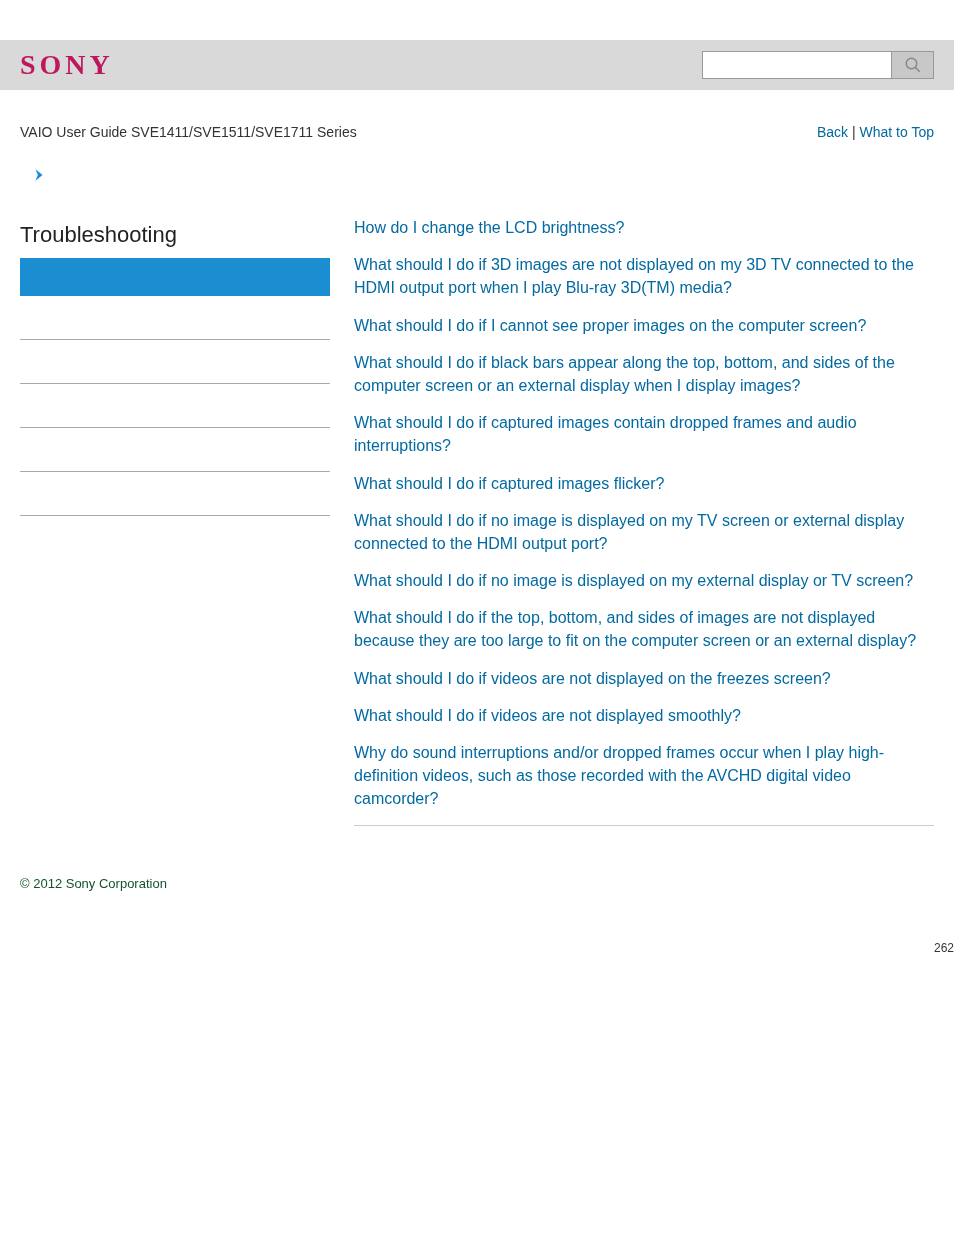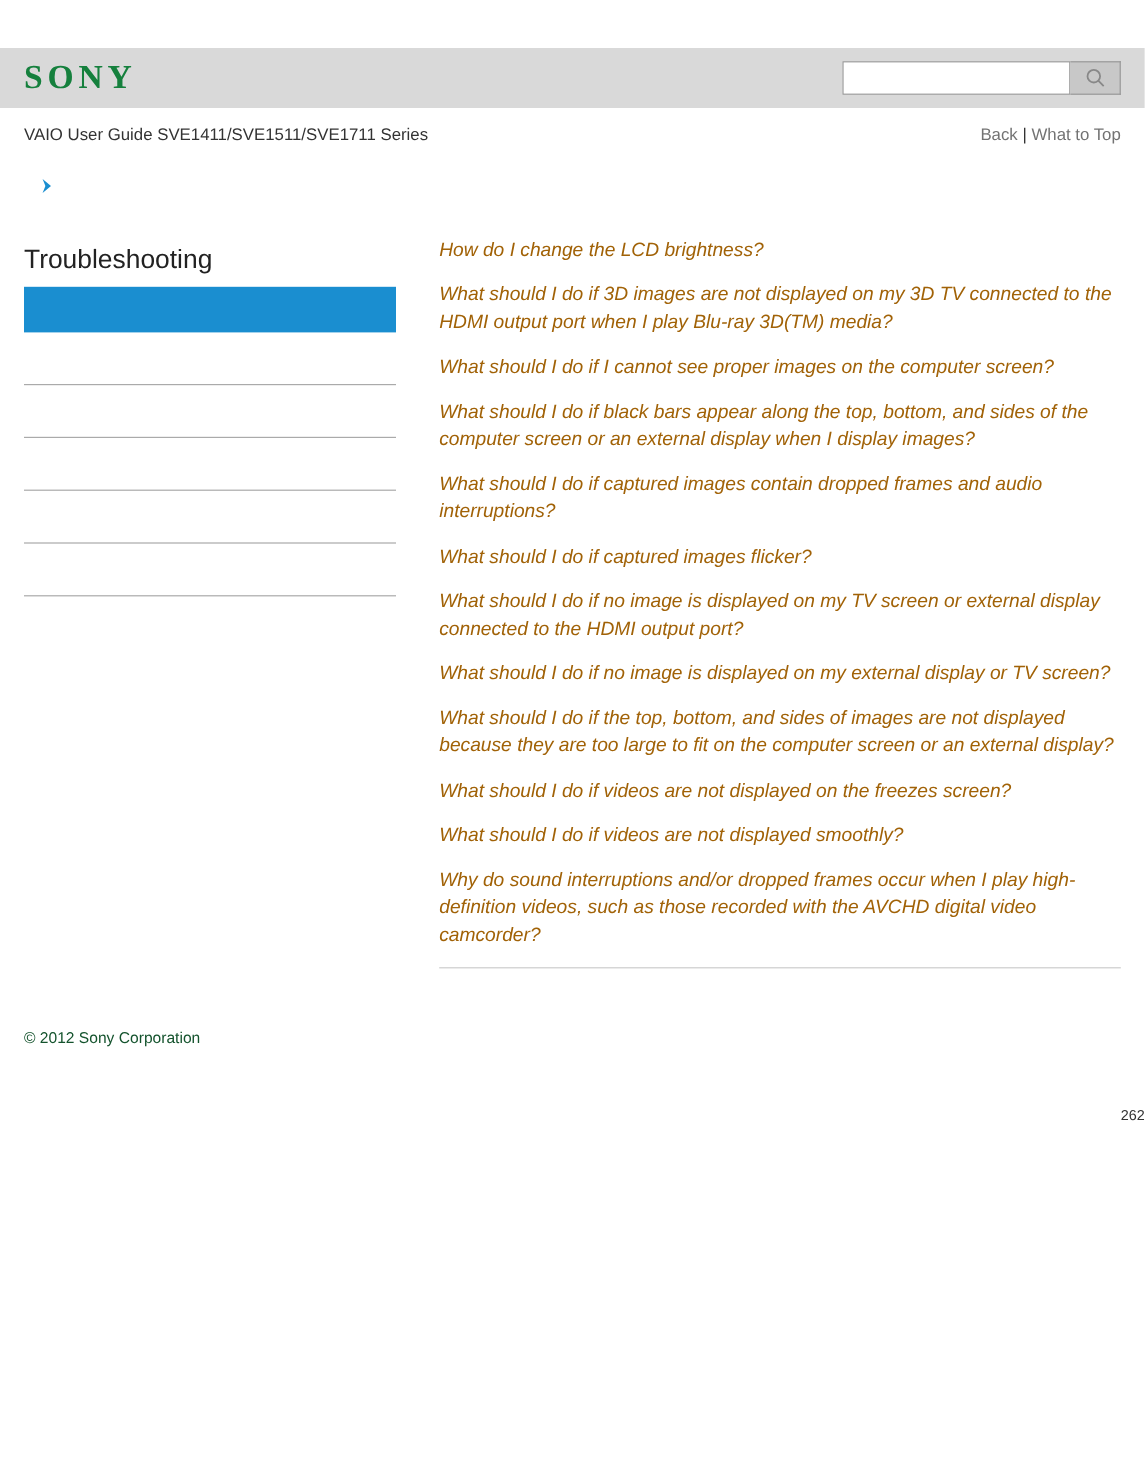--- a/index.html
+++ b/index.html
@@ -16,21 +16,21 @@
       display: flex;
       justify-content: space-between;
       align-items: center;
       padding: 0 20px;
     }
     .logo {
       font-family: "Times New Roman", serif;
       font-weight: bold;
       font-size: 28px;
       letter-spacing: 4px;
-      color: #15803d;
+      color: #be185d;
     }
     .search-area {
       display: flex;
       align-items: center;
     }
     .search-input {
       width: 190px;
       height: 28px;
       background: #fff;
       border: 1px solid #999;
@@ -47,33 +47,33 @@
       align-items: center;
       justify-content: center;
       cursor: pointer;
     }
     .search-btn svg { width: 18px; height: 18px; }
     .subhead {
       display: flex;
       justify-content: space-between;
       padding: 14px 20px 10px 20px;
       font-size: 14px;
+      margin-top: 20px;
     }
     .doc-title { color: #333; }
     .nav-links { color: #1a6fb7; }
-    .nav-links a { color: #737373; text-decoration: none; cursor: pointer; }
+    .nav-links a { color: #0369a1; text-decoration: none; cursor: pointer; }
     .nav-links .sep { color: #333; }
     .arrow-row {
       padding: 18px 20px 0 32px;
     }
     .arrow-row svg { width: 14px; height: 14px; }
     .content-wrap {
       display: flex;
       padding: 10px 20px 0 20px;
-      gap: 12px;
     }
     .sidebar {
       width: 310px;
       flex-shrink: 0;
     }
     .sidebar-title {
       font-size: 22px;
       font-weight: normal;
       color: #222;
       padding: 26px 0 10px 0;
@@ -85,27 +85,26 @@
     .sidebar-item {
       height: 44px;
       border-bottom: 1px solid #aaa;
     }
     .main {
       flex: 1;
       padding: 20px 0 0 24px;
     }
     .q-link {
       display: block;
-      color: #a16207;
+      color: #0369a1;
       font-size: 16px;
       line-height: 1.45;
       margin-bottom: 14px;
       text-decoration: none;
       cursor: pointer;
-      font-style: italic;
     }
     .main-hr {
       border: none;
       border-top: 1px solid #ccc;
       margin-top: 10px;
     }
     .footer {
       padding: 50px 20px 20px 20px;
       font-size: 13px;
       color: #14532d;

